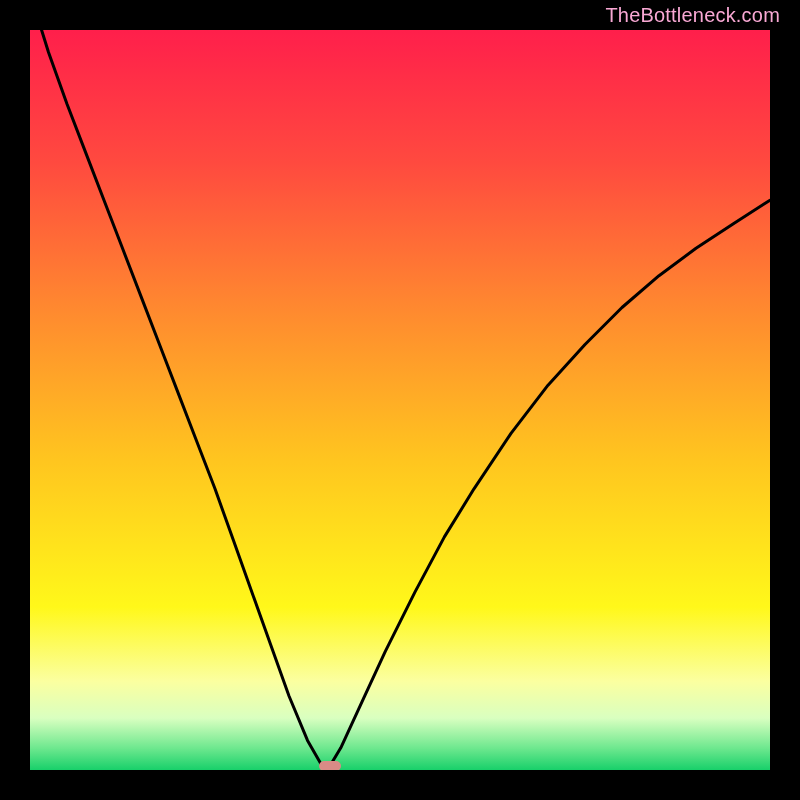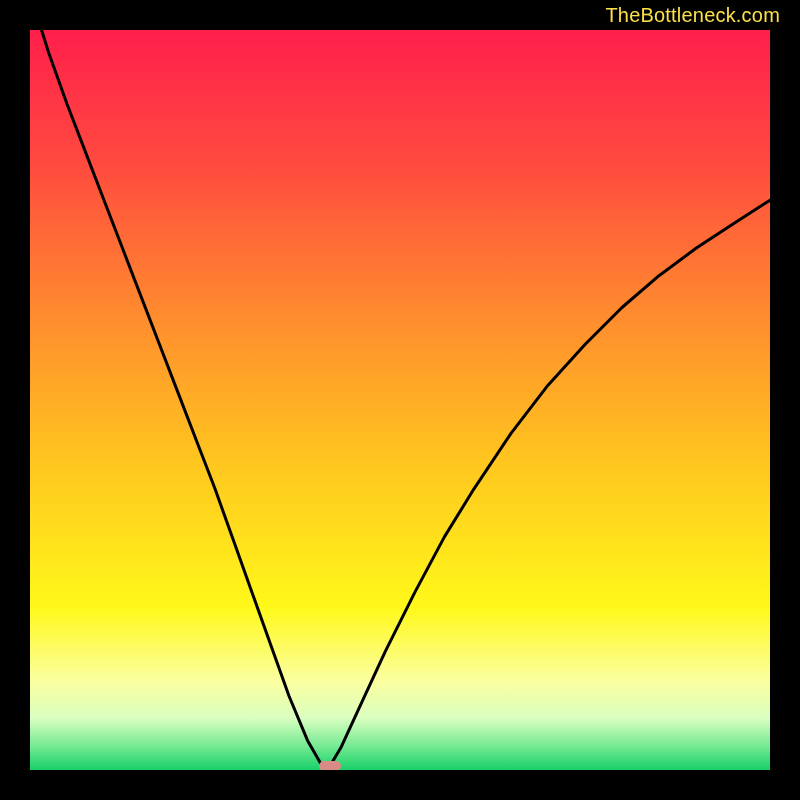--- a/index.html
+++ b/index.html
@@ -25,21 +25,21 @@
     overflow: hidden;
   }
   .gradient {
     position: absolute;
     inset: 0;
   }
   .watermark {
     position: absolute;
     top: 4px;
     right: 20px;
-    color: #fde047;
+    color: #f9a8d4;
     font-size: 20px;
     font-weight: 500;
     letter-spacing: 0.2px;
   }
   svg.curve {
     position: absolute;
     inset: 0;
   }
   .bump {
     position: absolute;

